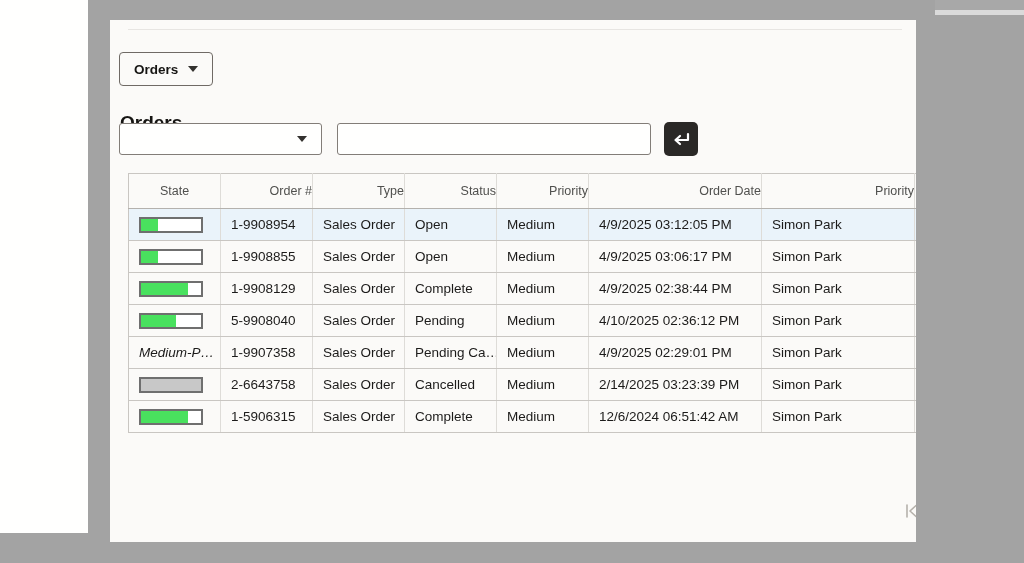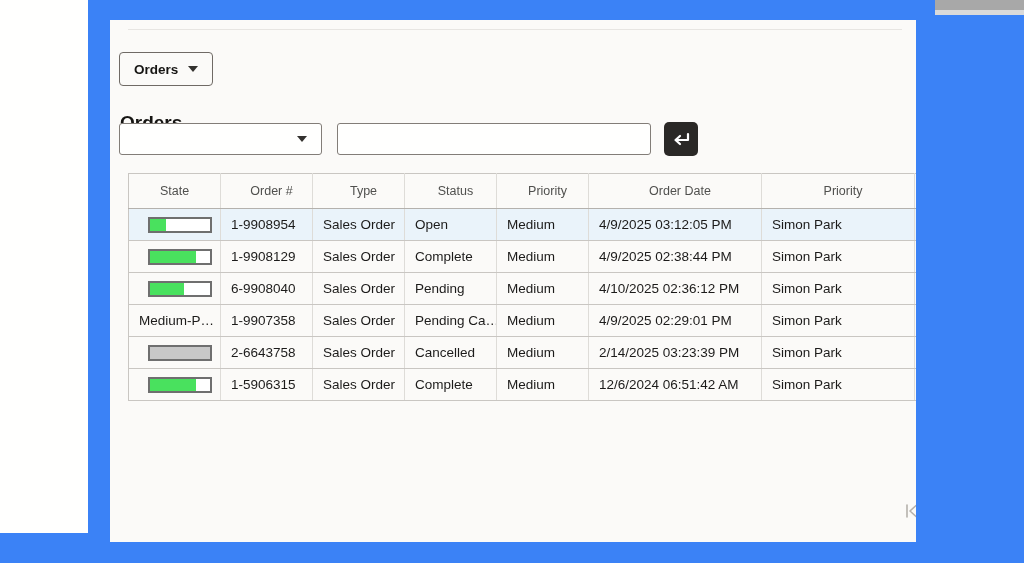--- a/index.html
+++ b/index.html
@@ -1,19 +1,19 @@
 <!DOCTYPE html>
 <html><head>
 <meta charset="utf-8">
 <style>
   * { margin: 0; padding: 0; box-sizing: border-box; }
   html, body { width: 1024px; height: 563px; }
   body { font-family: "Liberation Sans", "DejaVu Sans", sans-serif; }
 
-  .stage { position: relative; width: 1024px; height: 563px; background: #3b82f6; overflow: hidden; }
+  .stage { position: relative; width: 1024px; height: 563px; background: #a3a3a3; overflow: hidden; }
 
   .left-panel { position: absolute; left: 0; top: 0; width: 88px; height: 533px; background: #fffffe; }
   .tr-dark  { position: absolute; left: 935px; top: 0; width: 89px; height: 10px; background: #a8a8a8; }
   .tr-light { position: absolute; left: 935px; top: 10px; width: 89px; height: 5px; background: #dadada; }
 
   .card { position: absolute; left: 110px; top: 20px; width: 806px; height: 522px; background: #fbfaf8; overflow: hidden; }
   .card-hairline { position: absolute; left: 18px; right: 14px; top: 9px; height: 1px; background: #e7e5e2; }
 
   .menu-btn { position: absolute; left: 9px; top: 32px; height: 34px; padding: 0 14px;
     display: inline-flex; align-items: center; gap: 10px; background: transparent;
@@ -33,27 +33,27 @@
     font-size: 13px; padding: 0 8px; color: #161513; }
 
   .submit-btn { position: absolute; left: 554px; top: 102px; width: 34px; height: 34px;
     background: #2a2826; border: none; border-radius: 5px;
     display: flex; align-items: center; justify-content: center; cursor: pointer; }
 
   table.orders { position: absolute; left: 18px; top: 153px; width: 797px;
     border-collapse: collapse; table-layout: fixed; background: #fbfaf8; }
   table.orders th, table.orders td { border-right: 1px solid #dedcd8; overflow: hidden; white-space: nowrap; }
   table.orders th { height: 35px; font-size: 12.5px; font-weight: 400; color: #50504e;
-    text-align: center; padding: 0 0 0 10px; border-top: 1px solid #c9c6c2; border-bottom: 1px solid #b4b1ad; }
+    text-align: right; padding: 0 0 0 10px; border-top: 1px solid #c9c6c2; border-bottom: 1px solid #b4b1ad; }
   table.orders th.center { text-align: center; padding-left: 0; }
   table.orders td { height: 32px; font-size: 13.5px; color: #1c1b1a;
     padding: 0 0 0 10px; border-bottom: 1px solid #c9c6c2; }
   table.orders th:first-child, table.orders td:first-child { border-left: 1px solid #c9c6c2; }
   table.orders th:last-child, table.orders td:last-child { border-right: none; }
-  td.state-cell { text-align: center; padding: 0 4px; text-overflow: ellipsis; }
+  td.state-cell { padding: 0 4px; text-overflow: ellipsis; font-style: italic; }
   td.link { color: #1a6794; }
   tr.selected td { background: #eaf3fa; }
 
   .bar { display: inline-block; width: 64px; height: 16px; border: 2px solid #6f6f6f;
     background: #ffffff; vertical-align: middle; }
   .bar .fill { height: 100%; }
 
   .pager-first { position: absolute; left: 793px; top: 483px; width: 18px; height: 16px; color: #b5b1ab; cursor: pointer; }
 </style>
 </head>
@@ -115,32 +115,42 @@
             <td class="state-cell"><span class="bar"><span class="fill" style="display: block; width: 28%; background: rgb(73, 225, 94);"></span></span></td>
             <td class="link">1-9908954</td>
             <td>Sales Order</td>
             <td>Open</td>
             <td>Medium</td>
             <td>4/9/2025 03:12:05 PM</td>
             <td class="link">Simon Park</td>
             <td></td>
           </tr>
           <tr>
+            <td class="state-cell"><span class="bar"><span class="fill" style="display: block; width: 28%; background: rgb(73, 225, 94);"></span></span></td>
+            <td class="link">1-9908855</td>
+            <td>Sales Order</td>
+            <td>Open</td>
+            <td>Medium</td>
+            <td>4/9/2025 03:06:17 PM</td>
+            <td class="link">Simon Park</td>
+            <td></td>
+          </tr>
+          <tr>
             <td class="state-cell"><span class="bar"><span class="fill" style="display: block; width: 78%; background: rgb(73, 225, 94);"></span></span></td>
             <td class="link">1-9908129</td>
             <td>Sales Order</td>
             <td>Complete</td>
             <td>Medium</td>
             <td>4/9/2025 02:38:44 PM</td>
             <td class="link">Simon Park</td>
             <td></td>
           </tr>
           <tr>
             <td class="state-cell"><span class="bar"><span class="fill" style="display: block; width: 58%; background: rgb(73, 225, 94);"></span></span></td>
-            <td class="link">6-9908040</td>
+            <td class="link">5-9908040</td>
             <td>Sales Order</td>
             <td>Pending</td>
             <td>Medium</td>
             <td>4/10/2025 02:36:12 PM</td>
             <td class="link">Simon Park</td>
             <td></td>
           </tr>
           <tr>
             <td class="state-cell">Medium-Pe…</td>
             <td class="link">1-9907358</td>

